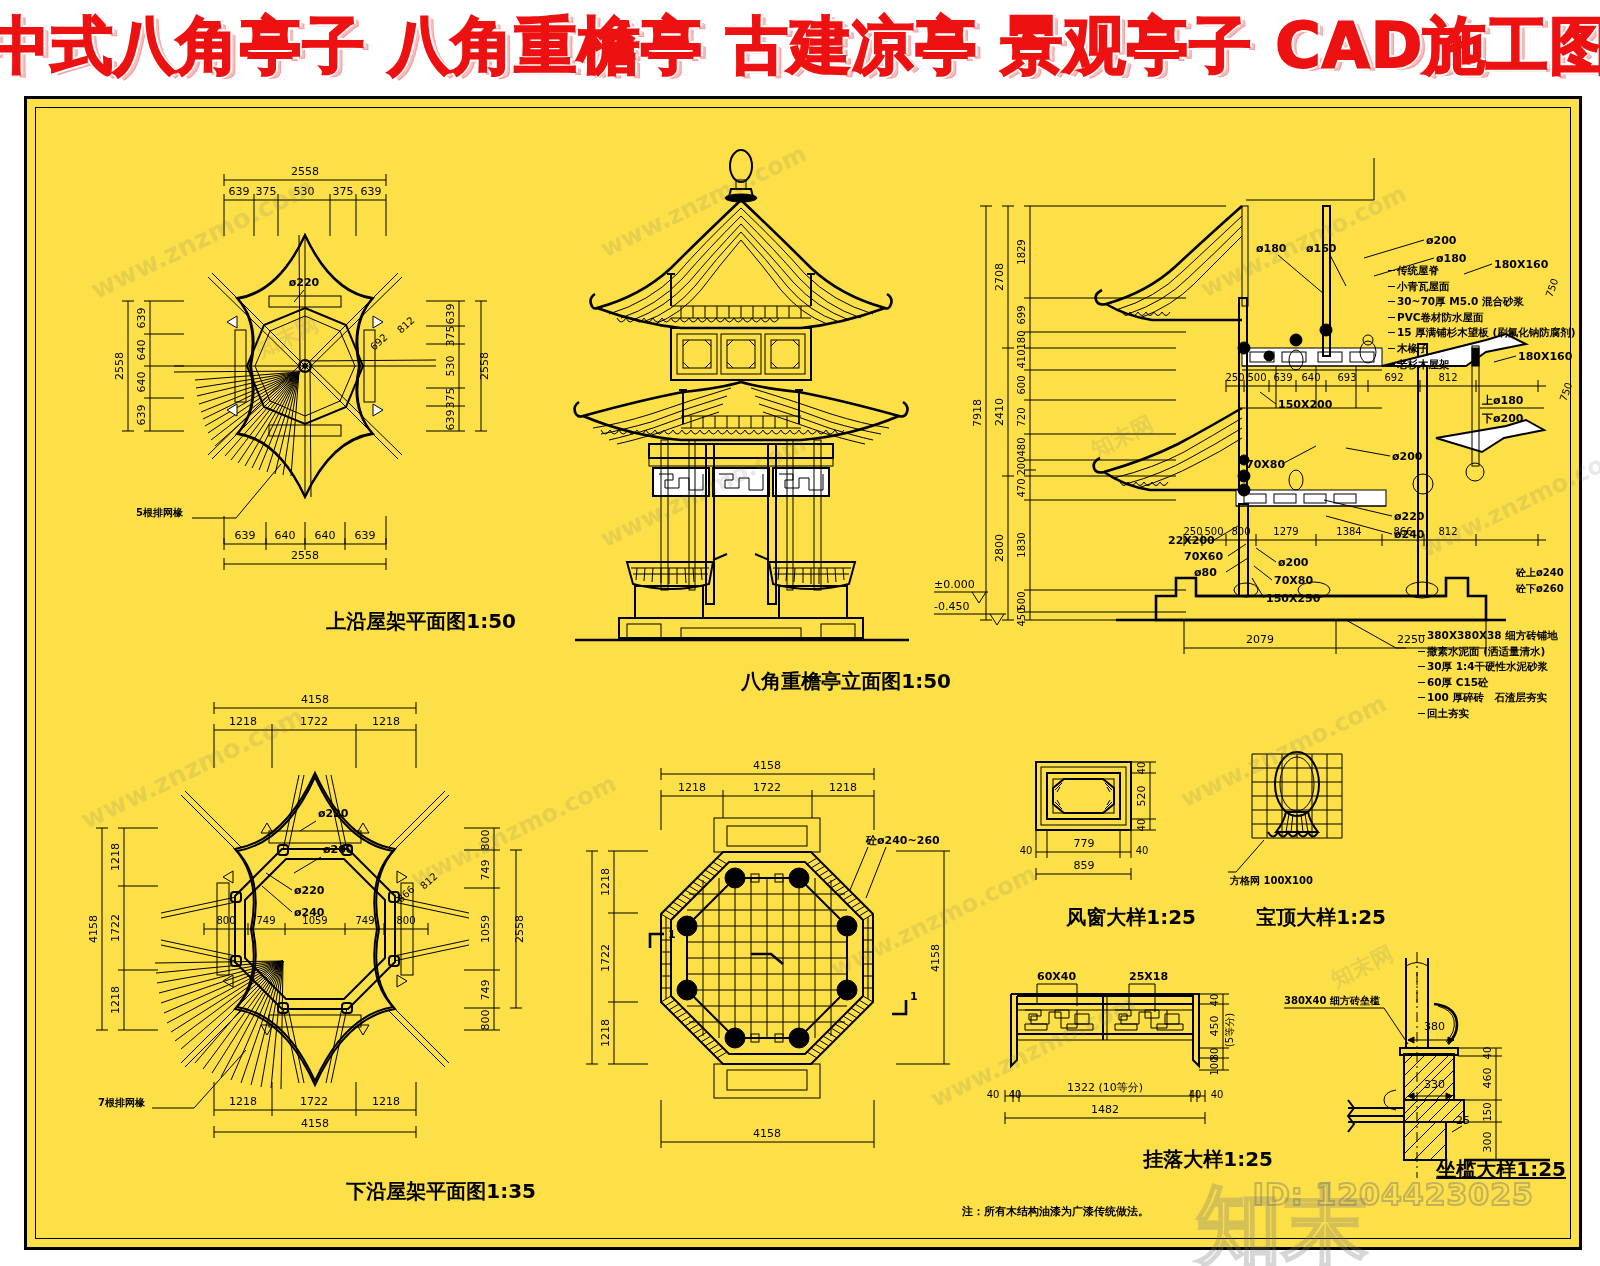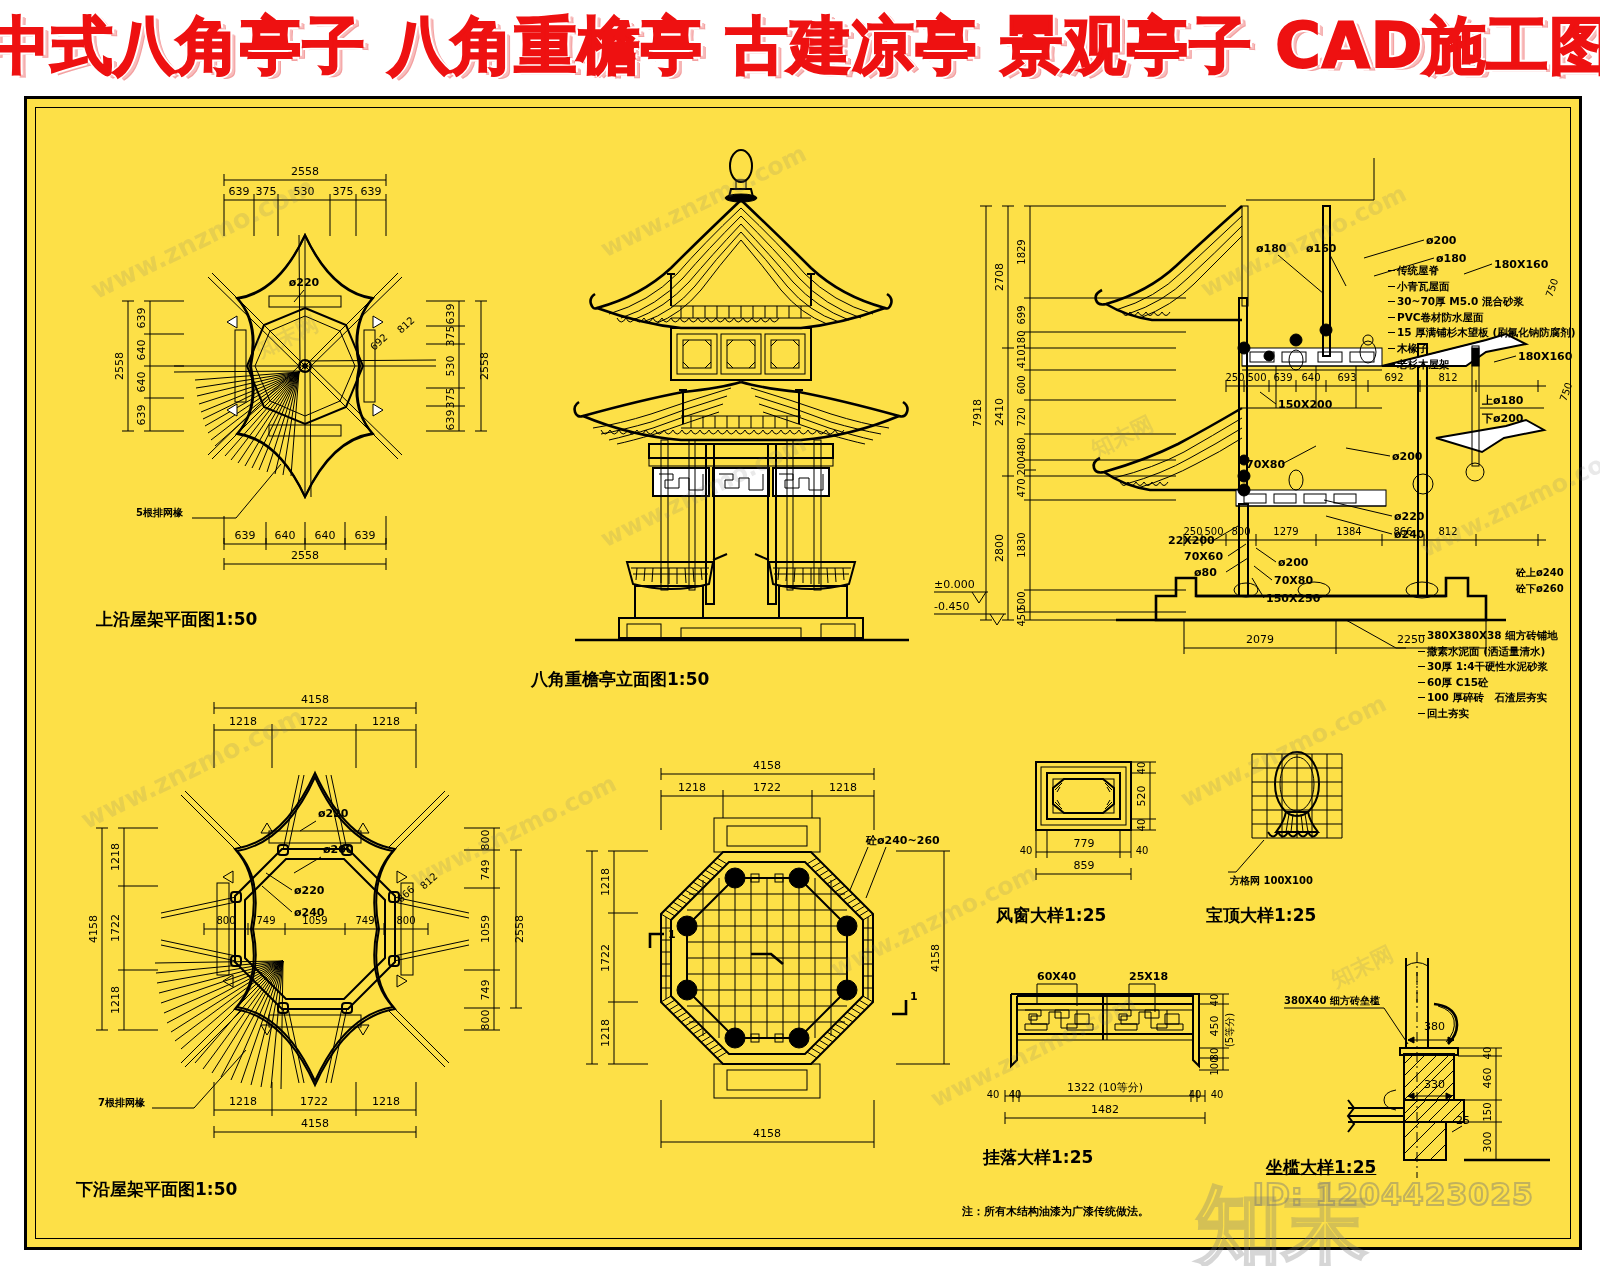--- a/index.html
+++ b/index.html
@@ -17,21 +17,21 @@
                     5px 2px 0 #f8bcbc, 6px 3px 0 #f3a0a0;
        font-family:"DejaVu Sans","Liberation Sans",sans-serif;}
 
   
   .sheet-outer{position:absolute;left:24px;top:96px;width:1552px;height:1148px;
           border:3px solid #000;background:#fde047;}
   .sheet-inner{position:absolute;left:8px;top:8px;right:8px;bottom:8px;border:1px solid #000;}
 
   
   .view{position:absolute;}
-  .vtitle{position:absolute;text-align:left;font-weight:bold;font-size:17px;
+  .vtitle{position:absolute;text-align:right;font-weight:bold;font-size:20px;
           font-family:"DejaVu Sans","Liberation Sans",sans-serif;white-space:nowrap;}
   .vtitle.underline{text-decoration:underline;}
 
   svg{overflow:visible;display:block}
   .ln{stroke:#000;fill:none;stroke-width:1}
   .ln2{stroke:#000;fill:none;stroke-width:2}
   .lnT{stroke:#000;fill:none;stroke-width:2.6}
   .fillk{fill:#000;stroke:#000;stroke-width:1}
   .dim{font-size:11px;font-family:"DejaVu Sans",sans-serif;fill:#000}
   .dimS{font-size:10px;font-family:"DejaVu Sans",sans-serif;fill:#000}
@@ -954,21 +954,21 @@
               <line x1="196" y1="404" x2="196" y2="426"></line>
           <line x1="280" y1="404" x2="280" y2="426"></line>
               <line x1="340" y1="404" x2="340" y2="426"></line>
         </g>
         <line x1="138" y1="454" x2="340" y2="454" class="ln"></line>
         <line x1="138" y1="448" x2="138" y2="460" class="ln"></line>
             <line x1="340" y1="448" x2="340" y2="460" class="ln"></line>
         <text class="dim" x="239" y="449" text-anchor="middle">4158</text>
       </g>
     </svg>
-    <div class="vtitle" style="left:0;top:500px;width:460px;">下沿屋架平面图1:50</div>
+    <div class="vtitle" style="left:0;top:500px;width:460px;">下沿屋架平面图1:35</div>
   </div>
 
   <div class="view" style="left:530px;top:640px;width:420px;height:490px;">
     <svg width="420" height="490" viewBox="0 0 420 490">
 
       <g>
         <line x1="95" y1="26" x2="308" y2="26" class="ln"></line>
         <line x1="95" y1="20" x2="95" y2="32" class="ln"></line>
             <line x1="308" y1="20" x2="308" y2="32" class="ln"></line>
         <text class="dim" x="201" y="21" text-anchor="middle">4158</text>

